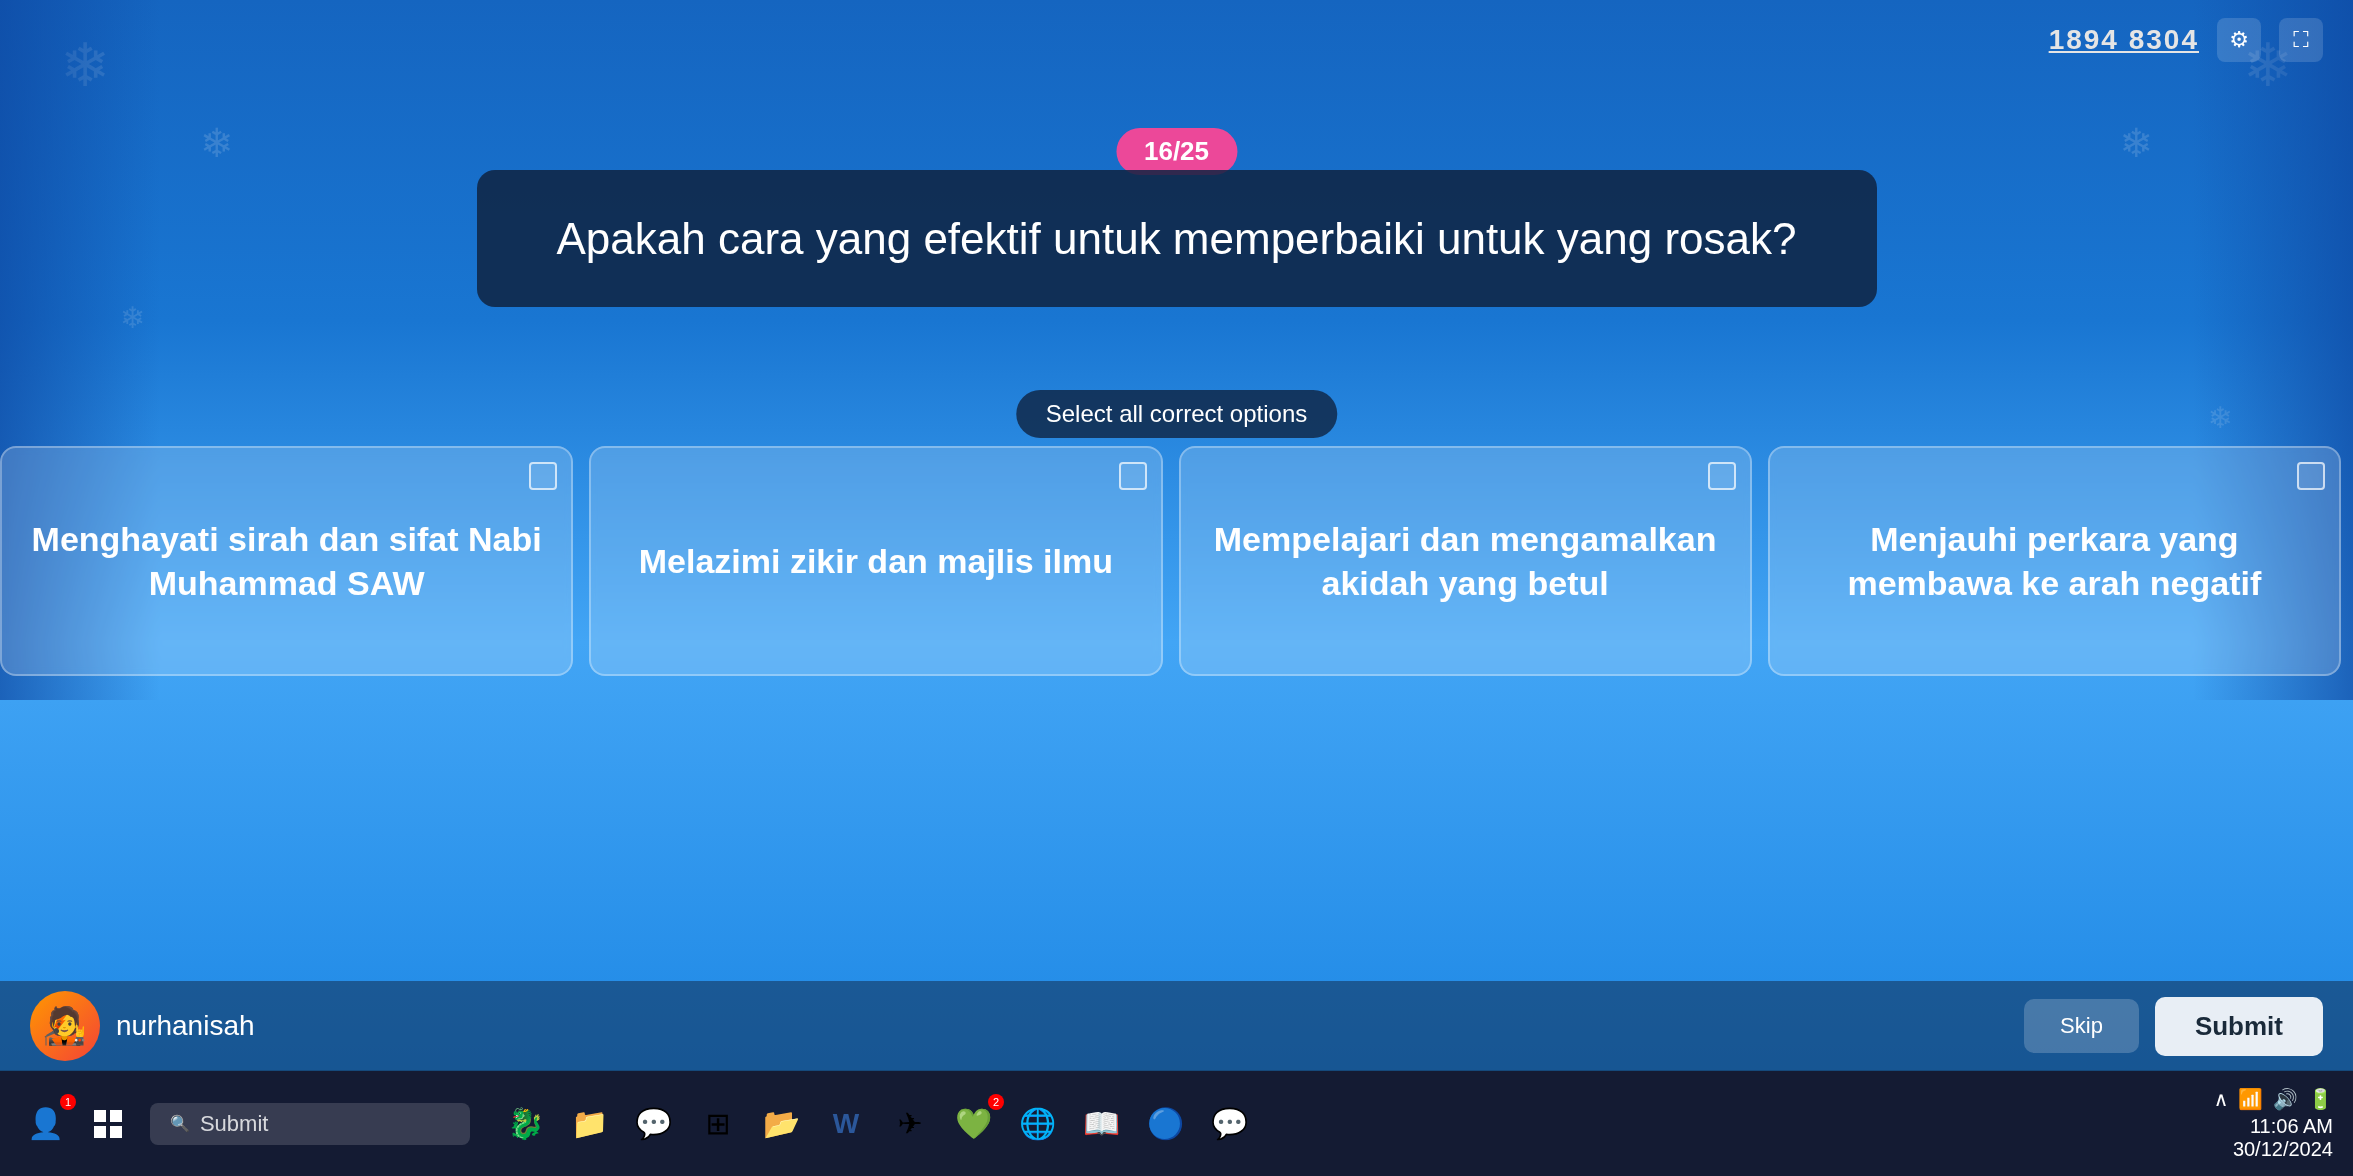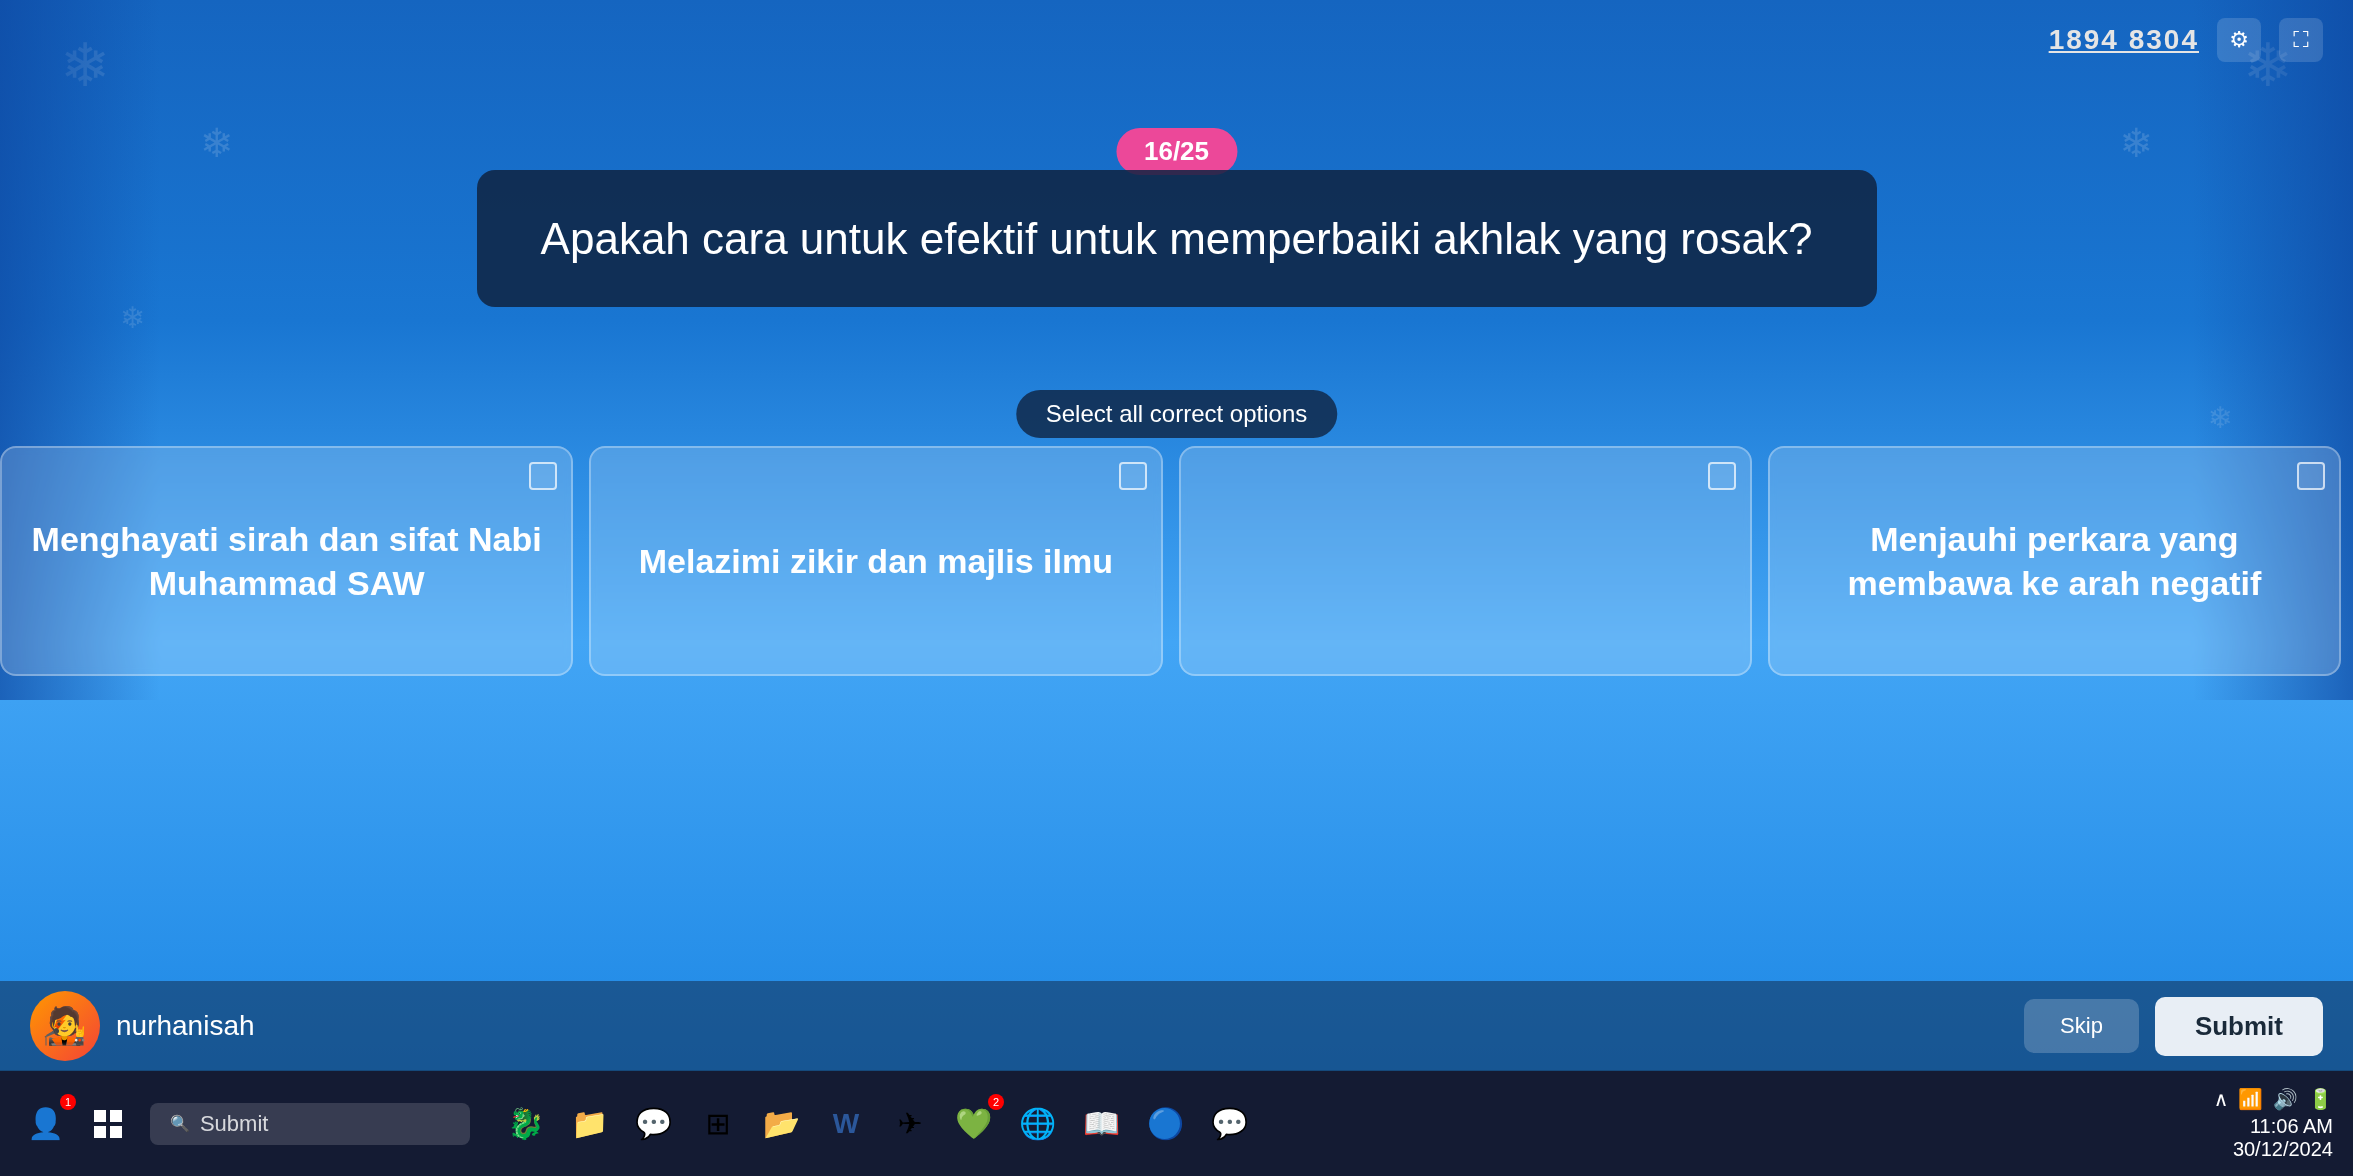--- a/index.html
+++ b/index.html
@@ -364,36 +364,37 @@
   <button class="icon-btn">
     <span>⛶</span>
   </button>
 </div>
 
 <div class="question-counter">
   <span>16/25</span>
 </div>
 
 <div class="question-box">
-  <p class="question-text">Apakah cara untuk efektif untuk memperbaiki akhlak yang rosak?</p>
+  <p class="question-text">Apakah cara yang efektif untuk memperbaiki untuk yang rosak?</p>
 </div>
 
 <div class="select-all-label">Select all correct options</div>
 
 <div class="options-grid">
   <div class="option-card">
     <div class="option-checkbox"></div>
     <span>Menghayati sirah dan sifat Nabi Muhammad SAW</span>
   </div>
   <div class="option-card">
     <div class="option-checkbox"></div>
     <span>Melazimi zikir dan majlis ilmu</span>
   </div>
   <div class="option-card">
     <div class="option-checkbox"></div>
+    <span>Mempelajari dan mengamalkan akidah yang betul</span>
   </div>
   <div class="option-card">
     <div class="option-checkbox"></div>
     <span>Menjauhi perkara yang membawa ke arah negatif</span>
   </div>
 </div>
 
 <div class="bottom-bar">
   <div class="avatar-container">
     <div class="avatar-circle">

